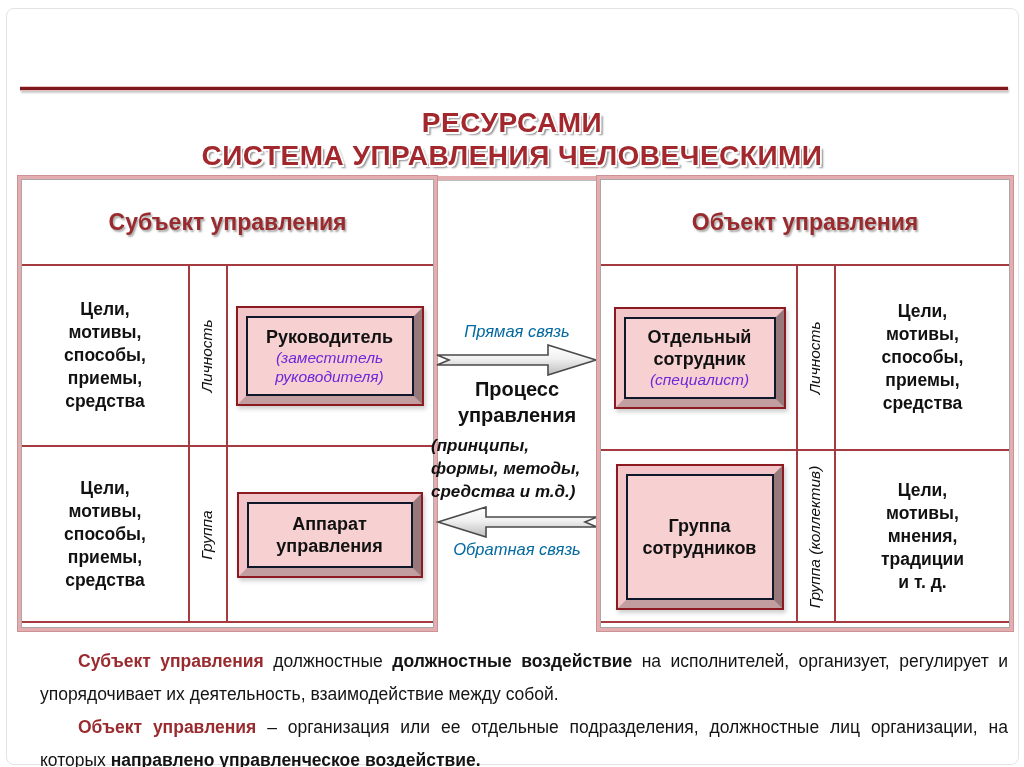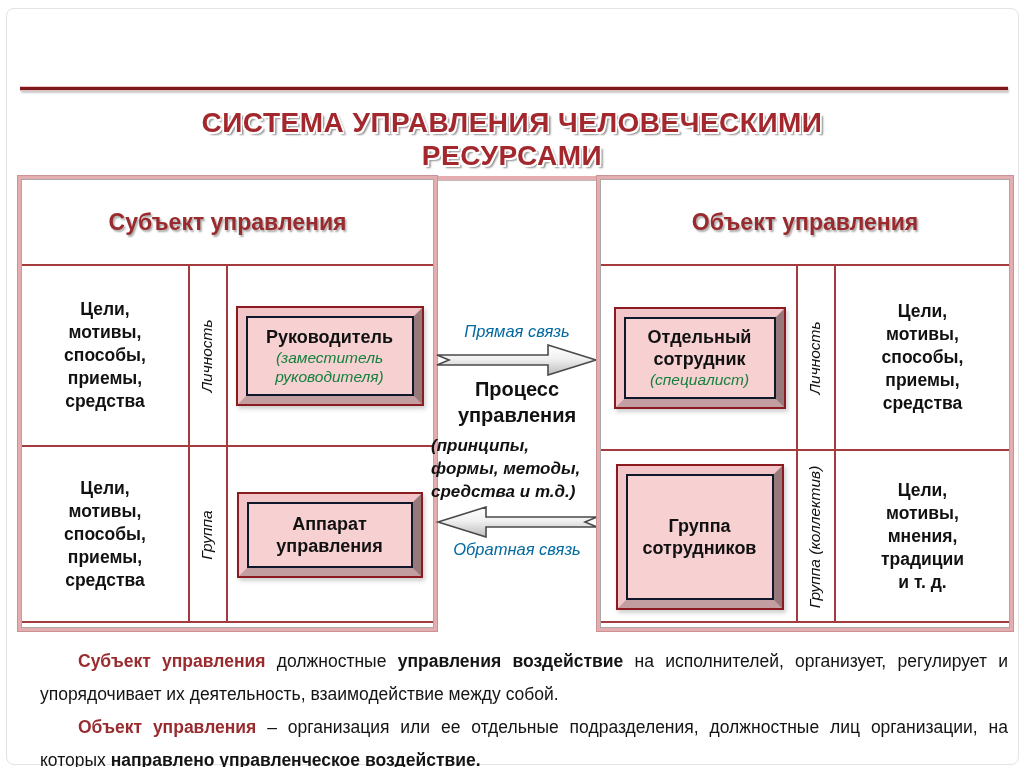--- a/index.html
+++ b/index.html
@@ -42,21 +42,21 @@
     font-style:italic;font-size:15.5px;color:#111;}
   .preline{white-space:pre-line;}
   
   .bevel{border:2px solid #8c1b21;box-shadow:2px 3px 4px rgba(120,120,120,.35);}
   .bevel-mid{width:100%;height:100%;box-sizing:border-box;border:8px solid;
     border-color:#f2c6c8 #97797b #c29ea0 #f2c6c8;}
   .bevel-in{width:100%;height:100%;box-sizing:border-box;border:2px solid #0f172a;
     background:#f7d0d2;display:flex;flex-direction:column;align-items:center;
     justify-content:center;text-align:center;}
   .bevel-title{font-weight:bold;font-size:18px;line-height:22px;color:#111;}
-  .bevel-sub{font-style:italic;font-size:15.5px;line-height:19px;color:#15803d;}
+  .bevel-sub{font-style:italic;font-size:15.5px;line-height:19px;color:#6d28d9;}
   
   .process-col{position:absolute;left:437px;top:176px;width:160px;height:455px;z-index:2;}
   .proc-label{position:absolute;left:0;right:0;text-align:center;
     font-style:italic;font-size:16.5px;color:#0369a1;}
   .proc-arrow{position:absolute;left:-6px;width:172px;height:32px;}
   .proc-arrow.flip{transform:scaleX(-1);}
   .proc-title{position:absolute;left:0;right:0;top:200px;text-align:center;
     font-weight:bold;font-size:20px;line-height:26px;color:#111;}
   .proc-sub{position:absolute;left:-6px;right:-6px;top:258px;
     font-weight:bold;font-style:italic;font-size:17px;line-height:23px;color:#111;}
@@ -68,22 +68,22 @@
   .b{font-weight:bold;}
 </style>
 </head>
 <body>
 
 <div class="slide-edge"></div>
 
 <div class="top-rule"></div>
 
 <div class="main-title">
+  <div>РЕСУРСАМИ</div>
   <div>СИСТЕМА УПРАВЛЕНИЯ ЧЕЛОВЕЧЕСКИМИ</div>
-  <div>РЕСУРСАМИ</div>
 </div>
 
 <div class="panel-bridge"></div>
 
 <div class="panel panel-left">
   <div class="panel-inner">
     <div class="panel-header">Субъект управления</div>
     <div class="hline" style="top:84px;"></div>
     <div class="hline" style="top:265px;"></div>
     <div class="hline" style="bottom:4px;"></div>
@@ -206,15 +206,15 @@
       <div class="attrs preline">Цели,
 мотивы,
 мнения,
 традиции
 и т. д.</div>
     </div>
   </div>
 </div>
 
 <div class="notes">
-  <p><span class="lead">Субъект управления </span><span>должностные </span><span class="b">управления воздействие </span><span>на исполнителей, организует, регулирует и упорядочивает их деятельность, взаимодействие между собой.</span></p>
+  <p><span class="lead">Субъект управления </span><span>должностные </span><span class="b">должностные воздействие </span><span>на исполнителей, организует, регулирует и упорядочивает их деятельность, взаимодействие между собой.</span></p>
   <p><span class="lead">Объект управления </span><span>– организация или ее отдельные подразделения, должностные лиц организации, на которых </span><span class="b">направлено управленческое воздействие.</span></p>
 </div>
 
 </body></html>

